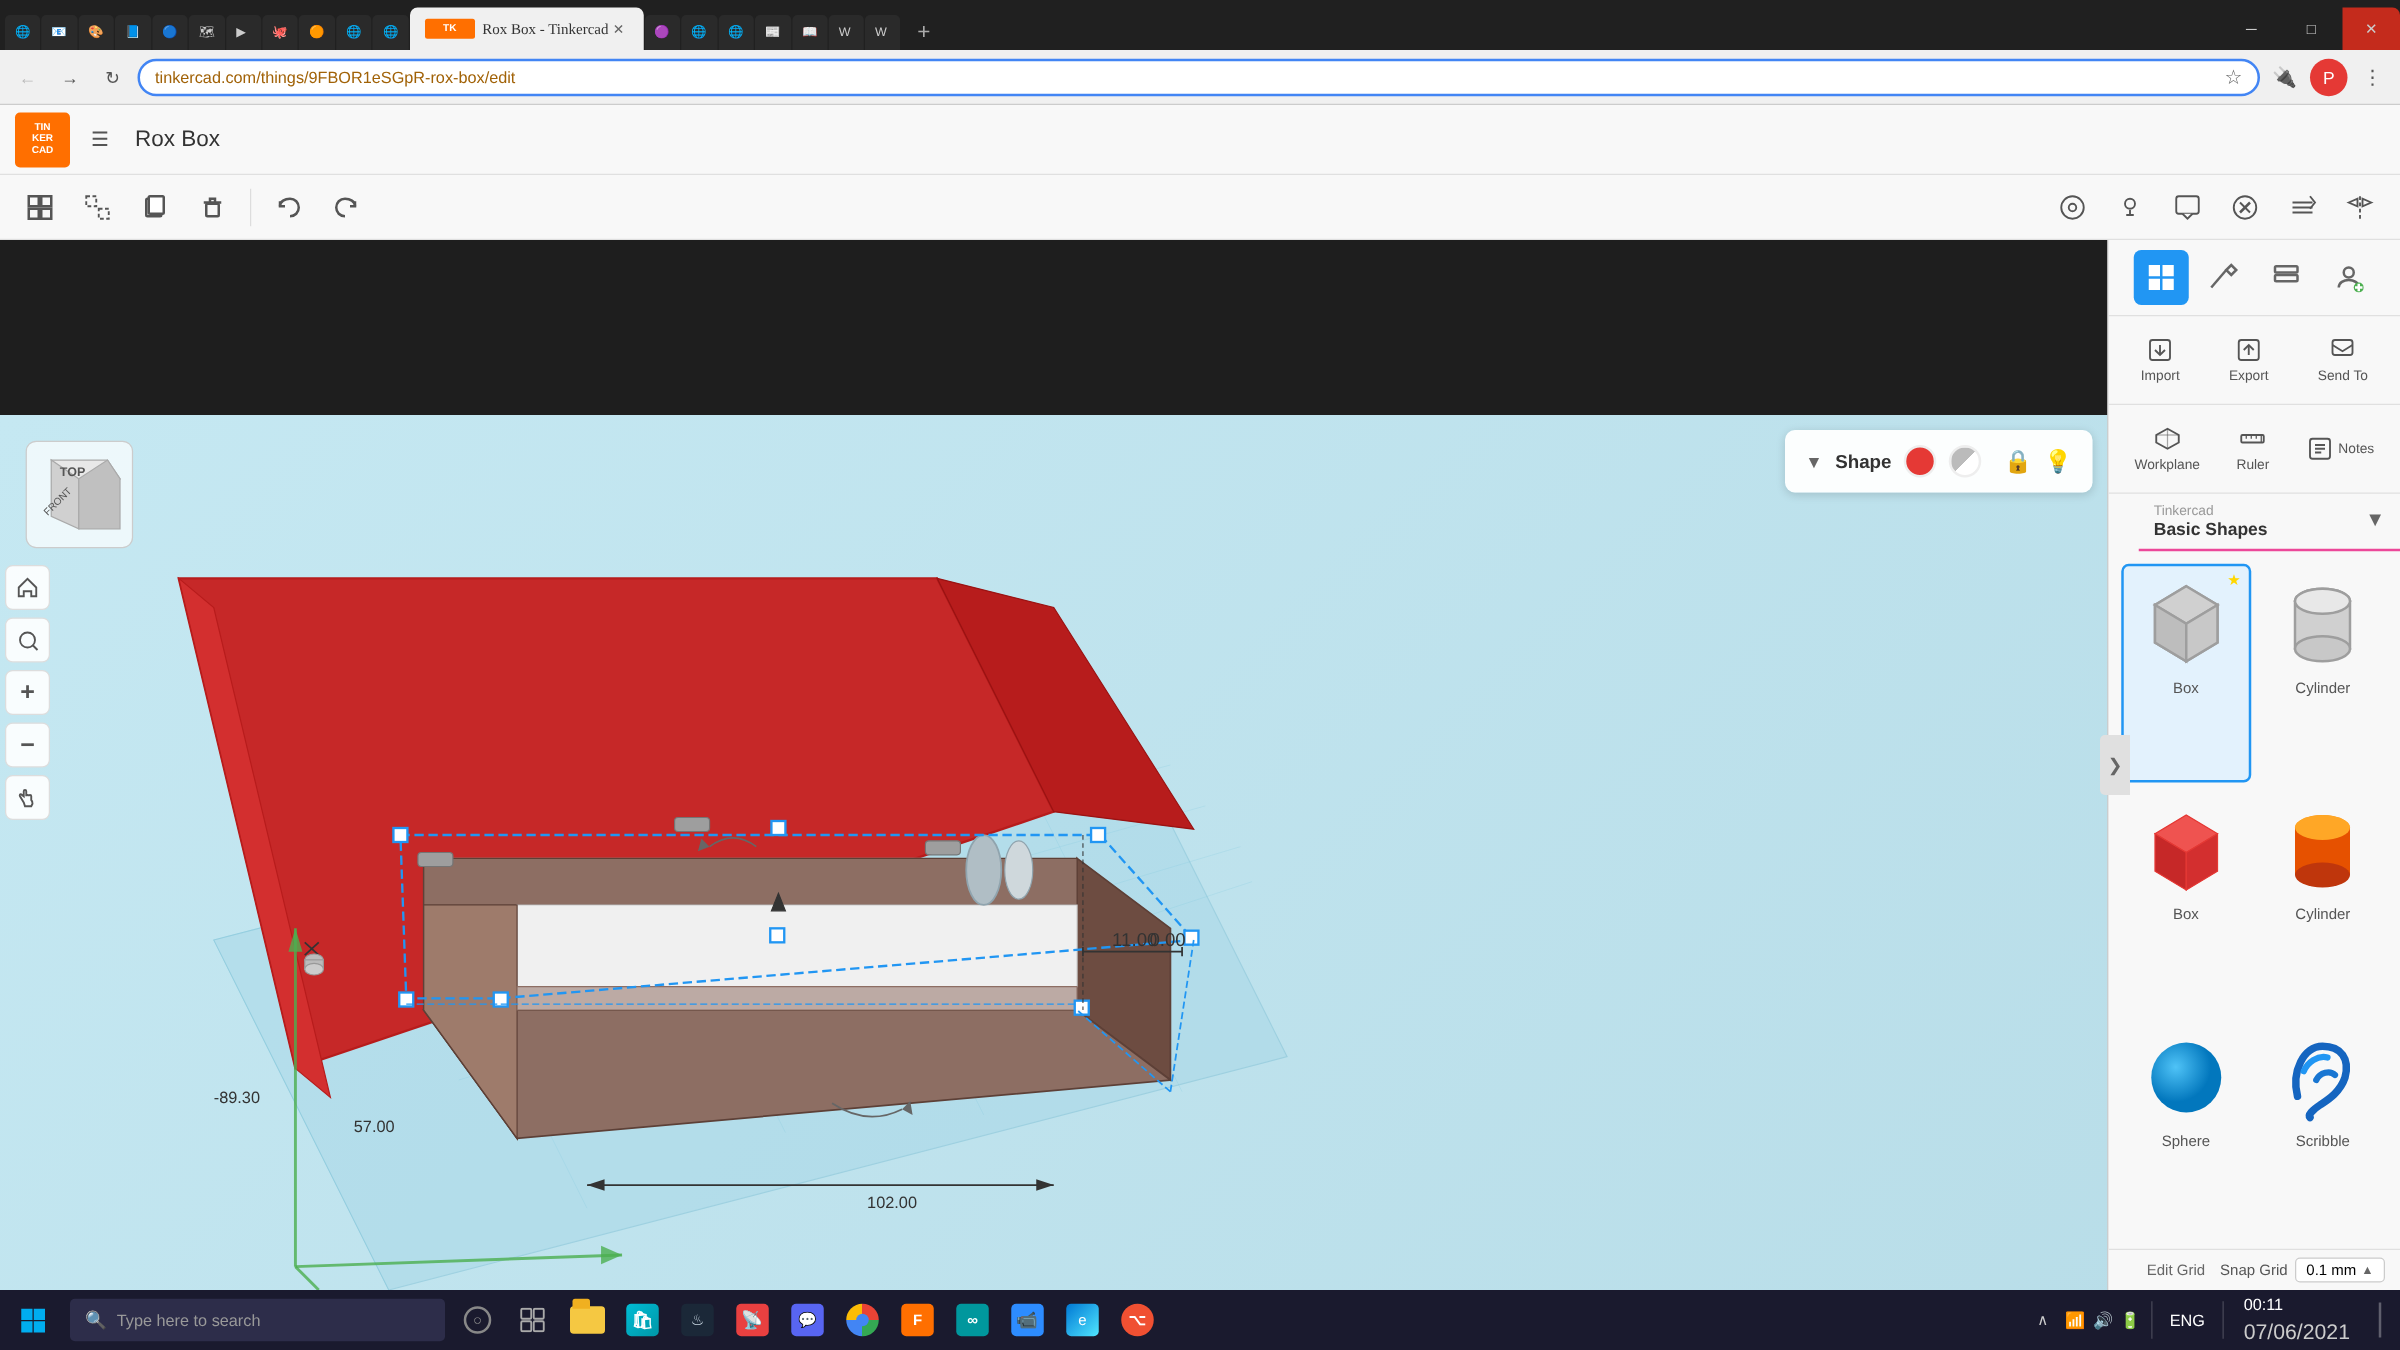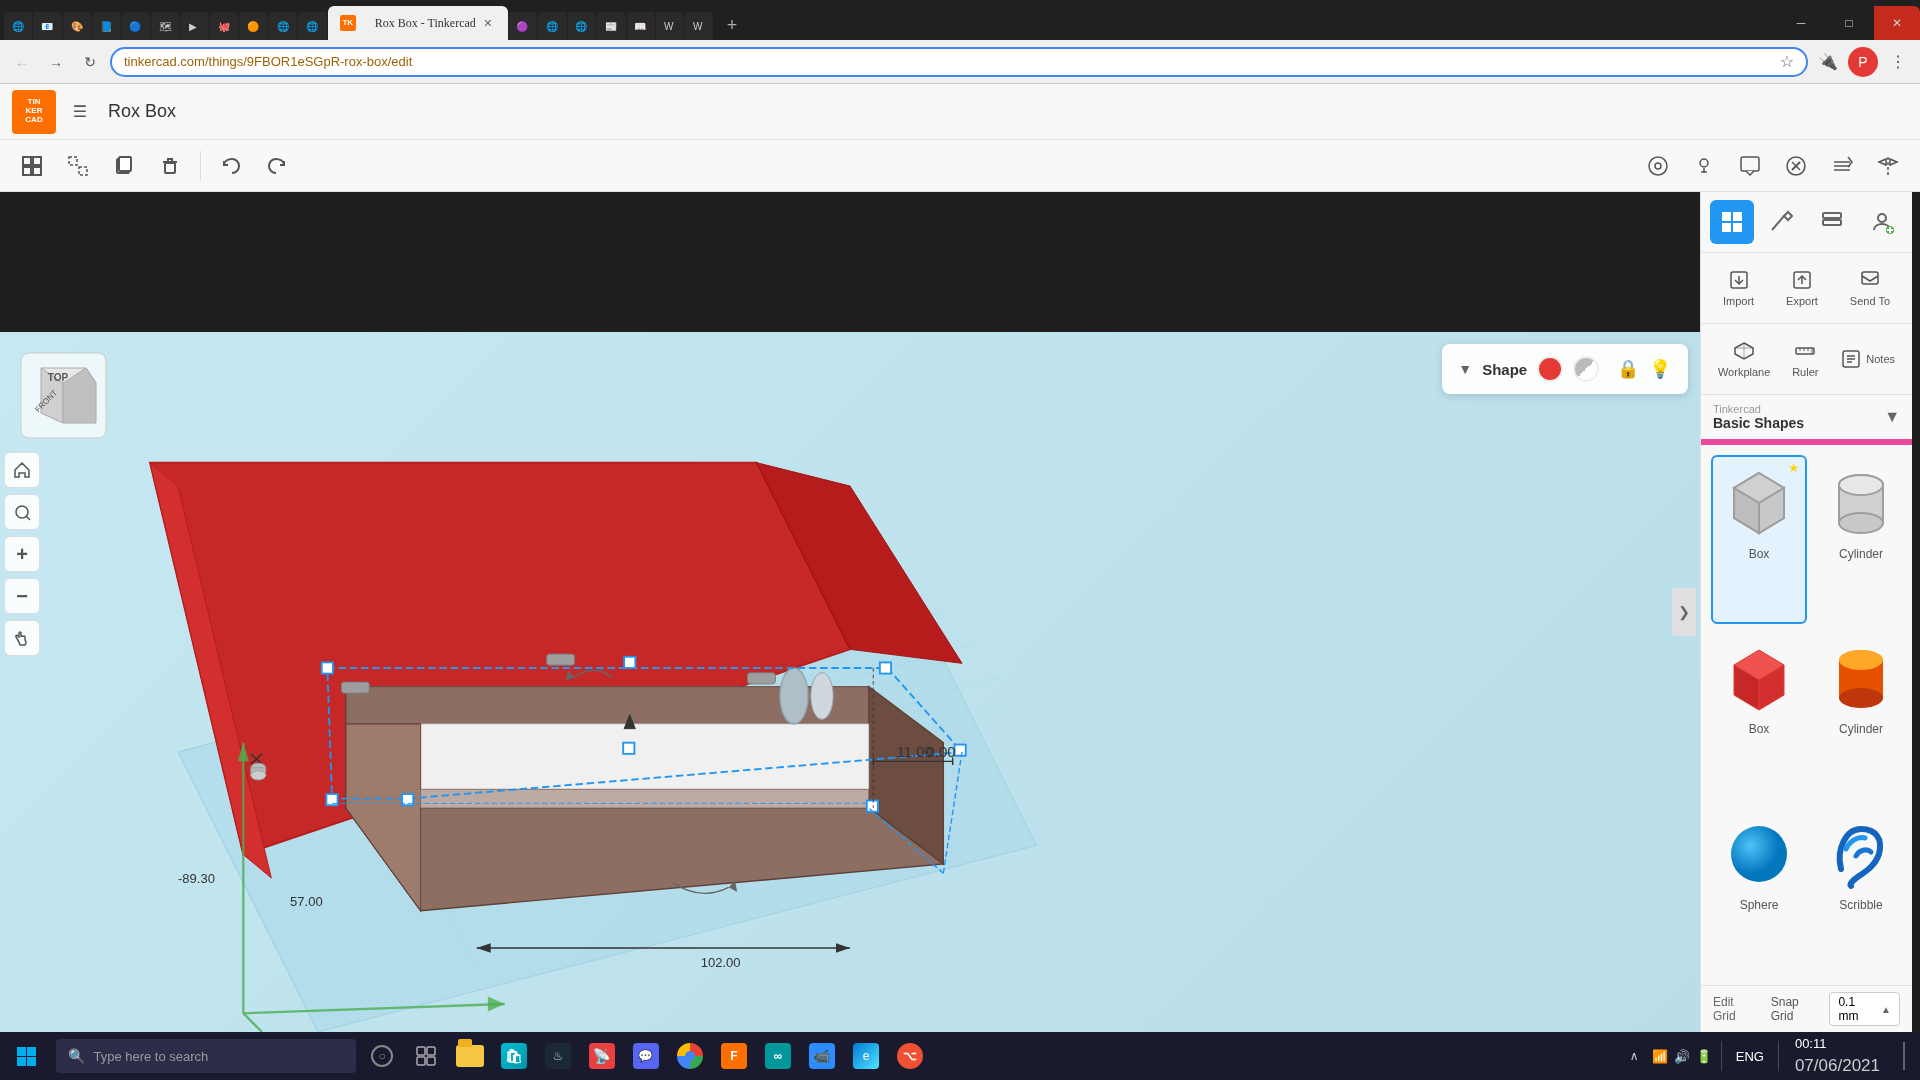--- a/index.html
+++ b/index.html
@@ -3,21 +3,21 @@
   <meta charset="utf-8">
   <style>
     * { margin: 0; padding: 0; box-sizing: border-box; }
     body { width: 1920px; height: 1080px; overflow: hidden; font-family: 'Segoe UI', Arial, sans-serif; background: #1e1e1e; }
 
     
     .browser-chrome { width: 1920px; background: #2d2d2d; }
     .tab-bar { height: 40px; background: #202020; display: flex; align-items: flex-end; padding-left: 4px; }
     .tab { height: 34px; background: #383838; border-radius: 6px 6px 0 0; display: flex; align-items: center; padding: 0 12px; font-size: 12px; color: #ccc; min-width: 160px; max-width: 200px; position: relative; }
     .tab.active { background: #f0f0f0; color: #333; }
-    .tab-icon { width: 16px; height: 16px; margin-right: 19px; border-radius: 2px; background: #f0a000; display: inline-flex; align-items: center; justify-content: center; font-size: 9px; color: white; flex-shrink: 0; }
+    .tab-icon { width: 40px; height: 16px; margin-right: 6px; border-radius: 2px; background: #f0a000; display: inline-flex; align-items: center; justify-content: center; font-size: 9px; color: white; flex-shrink: 0; }
     .tab-title { font-size: 12px; white-space: nowrap; overflow: hidden; text-overflow: ellipsis; max-width: 140px; font-family: Liberation Serif, serif; }
     .tab-close { margin-left: auto; width: 16px; height: 16px; border-radius: 50%; display: flex; align-items: center; justify-content: center; font-size: 11px; color: #666; cursor: pointer; flex-shrink: 0; }
     .tab-add { width: 30px; height: 30px; display: flex; align-items: center; justify-content: center; color: #aaa; font-size: 18px; cursor: pointer; margin-left: 4px; }
 
     .address-bar { height: 44px; background: #f0f0f0; display: flex; align-items: center; padding: 0 8px; gap: 6px; border-bottom: 1px solid #ccc; }
     .nav-btn { width: 28px; height: 28px; border-radius: 50%; display: flex; align-items: center; justify-content: center; color: #555; font-size: 14px; cursor: pointer; }
     .nav-btn.disabled { color: #bbb; cursor: default; }
     .url-bar { flex: 1; height: 30px; background: white; border-radius: 15px; border: 2px solid #4285f4; display: flex; align-items: center; padding: 0 12px; font-size: 13px; color: #333; }
     .url-text { flex: 1; font-size: 13px; color: #a16207; }
     .bookmark-star { color: #666; font-size: 16px; cursor: pointer; }
@@ -388,21 +388,21 @@
       <div style="position:absolute;top:12px;right:12px;background:rgba(255,255,255,0.95);border-radius:8px;padding:12px 16px;box-shadow:0 2px 8px rgba(0,0,0,0.15);display:flex;align-items:center;gap:10px;min-width:240px;">
         <div style="font-size:14px;color:#666;cursor:pointer;">▼</div>
         <span style="font-size:15px;font-weight:600;color:#333;">Shape</span>
         <div style="width:26px;height:26px;border-radius:50%;background:#e53935;cursor:pointer;border:2px solid #eee;"></div>
         <div style="width:26px;height:26px;border-radius:50%;background:linear-gradient(135deg,#bbb 50%,white 50%);cursor:pointer;border:2px solid #eee;"></div>
         <div style="margin-left:8px;font-size:18px;color:#aaa;cursor:pointer;">🔒</div>
         <div style="font-size:18px;color:#aaa;cursor:pointer;">💡</div>
       </div>
     </div>
 
-    <div style="width: 212px; background: rgb(248, 248, 248); border-left: 1px solid rgb(224, 224, 224); display: flex; flex-direction: column; flex-shrink: 0; position: relative;">
+    <div style="width: 234px; background: rgb(248, 248, 248); border-left: 1px solid rgb(224, 224, 224); display: flex; flex-direction: column; flex-shrink: 0; position: relative;">
 
       <div style="display:flex;justify-content:center;align-items:center;padding:8px 4px;gap:6px;border-bottom:1px solid #e0e0e0;">
         <div style="width:44px;height:44px;background:#2196f3;border-radius:6px;display:flex;align-items:center;justify-content:center;cursor:pointer;">
           <svg width="24" height="24" viewBox="0 0 24 24">
               <rect x="2" y="2" width="9" height="9" fill="white"></rect>
               <rect x="13" y="2" width="9" height="9" fill="white"></rect>
               <rect x="2" y="13" width="9" height="9" fill="white"></rect>
               <rect x="13" y="13" width="9" height="9" fill="white"></rect>
             </svg>
         </div>
@@ -478,21 +478,21 @@
           <svg width="22" height="22" viewBox="0 0 22 22">
               <rect x="3" y="3" width="16" height="16" rx="2" fill="none" stroke="#555" stroke-width="1.5"></rect>
               <line x1="7" y1="8" x2="15" y2="8" stroke="#555" stroke-width="1.5"></line>
               <line x1="7" y1="11" x2="15" y2="11" stroke="#555" stroke-width="1.5"></line>
               <line x1="7" y1="14" x2="12" y2="14" stroke="#555" stroke-width="1.5"></line>
             </svg>
           <span style="font-size:11px;color:#555;">Notes</span>
         </div>
       </div>
 
-      <div style="padding:8px 12px;border-bottom:6px solid #ec4899;">
+      <div style="padding:8px 12px;border-bottom:2px solid #ec4899;margin-left:24px;">
         <div style="display:flex;align-items:center;">
           <div style="display:flex;flex-direction:column;flex:1;">
             <span style="font-size:11px;color:#999;">Tinkercad</span>
             <span style="font-size:14px;font-weight:600;color:#333;">Basic Shapes</span>
           </div>
           <div style="font-size:16px;color:#666;cursor:pointer;">▼</div>
         </div>
       </div>
 
       <div style="display:grid;grid-template-columns:1fr 1fr;gap:6px;padding:10px;overflow-y:auto;flex:1;">

